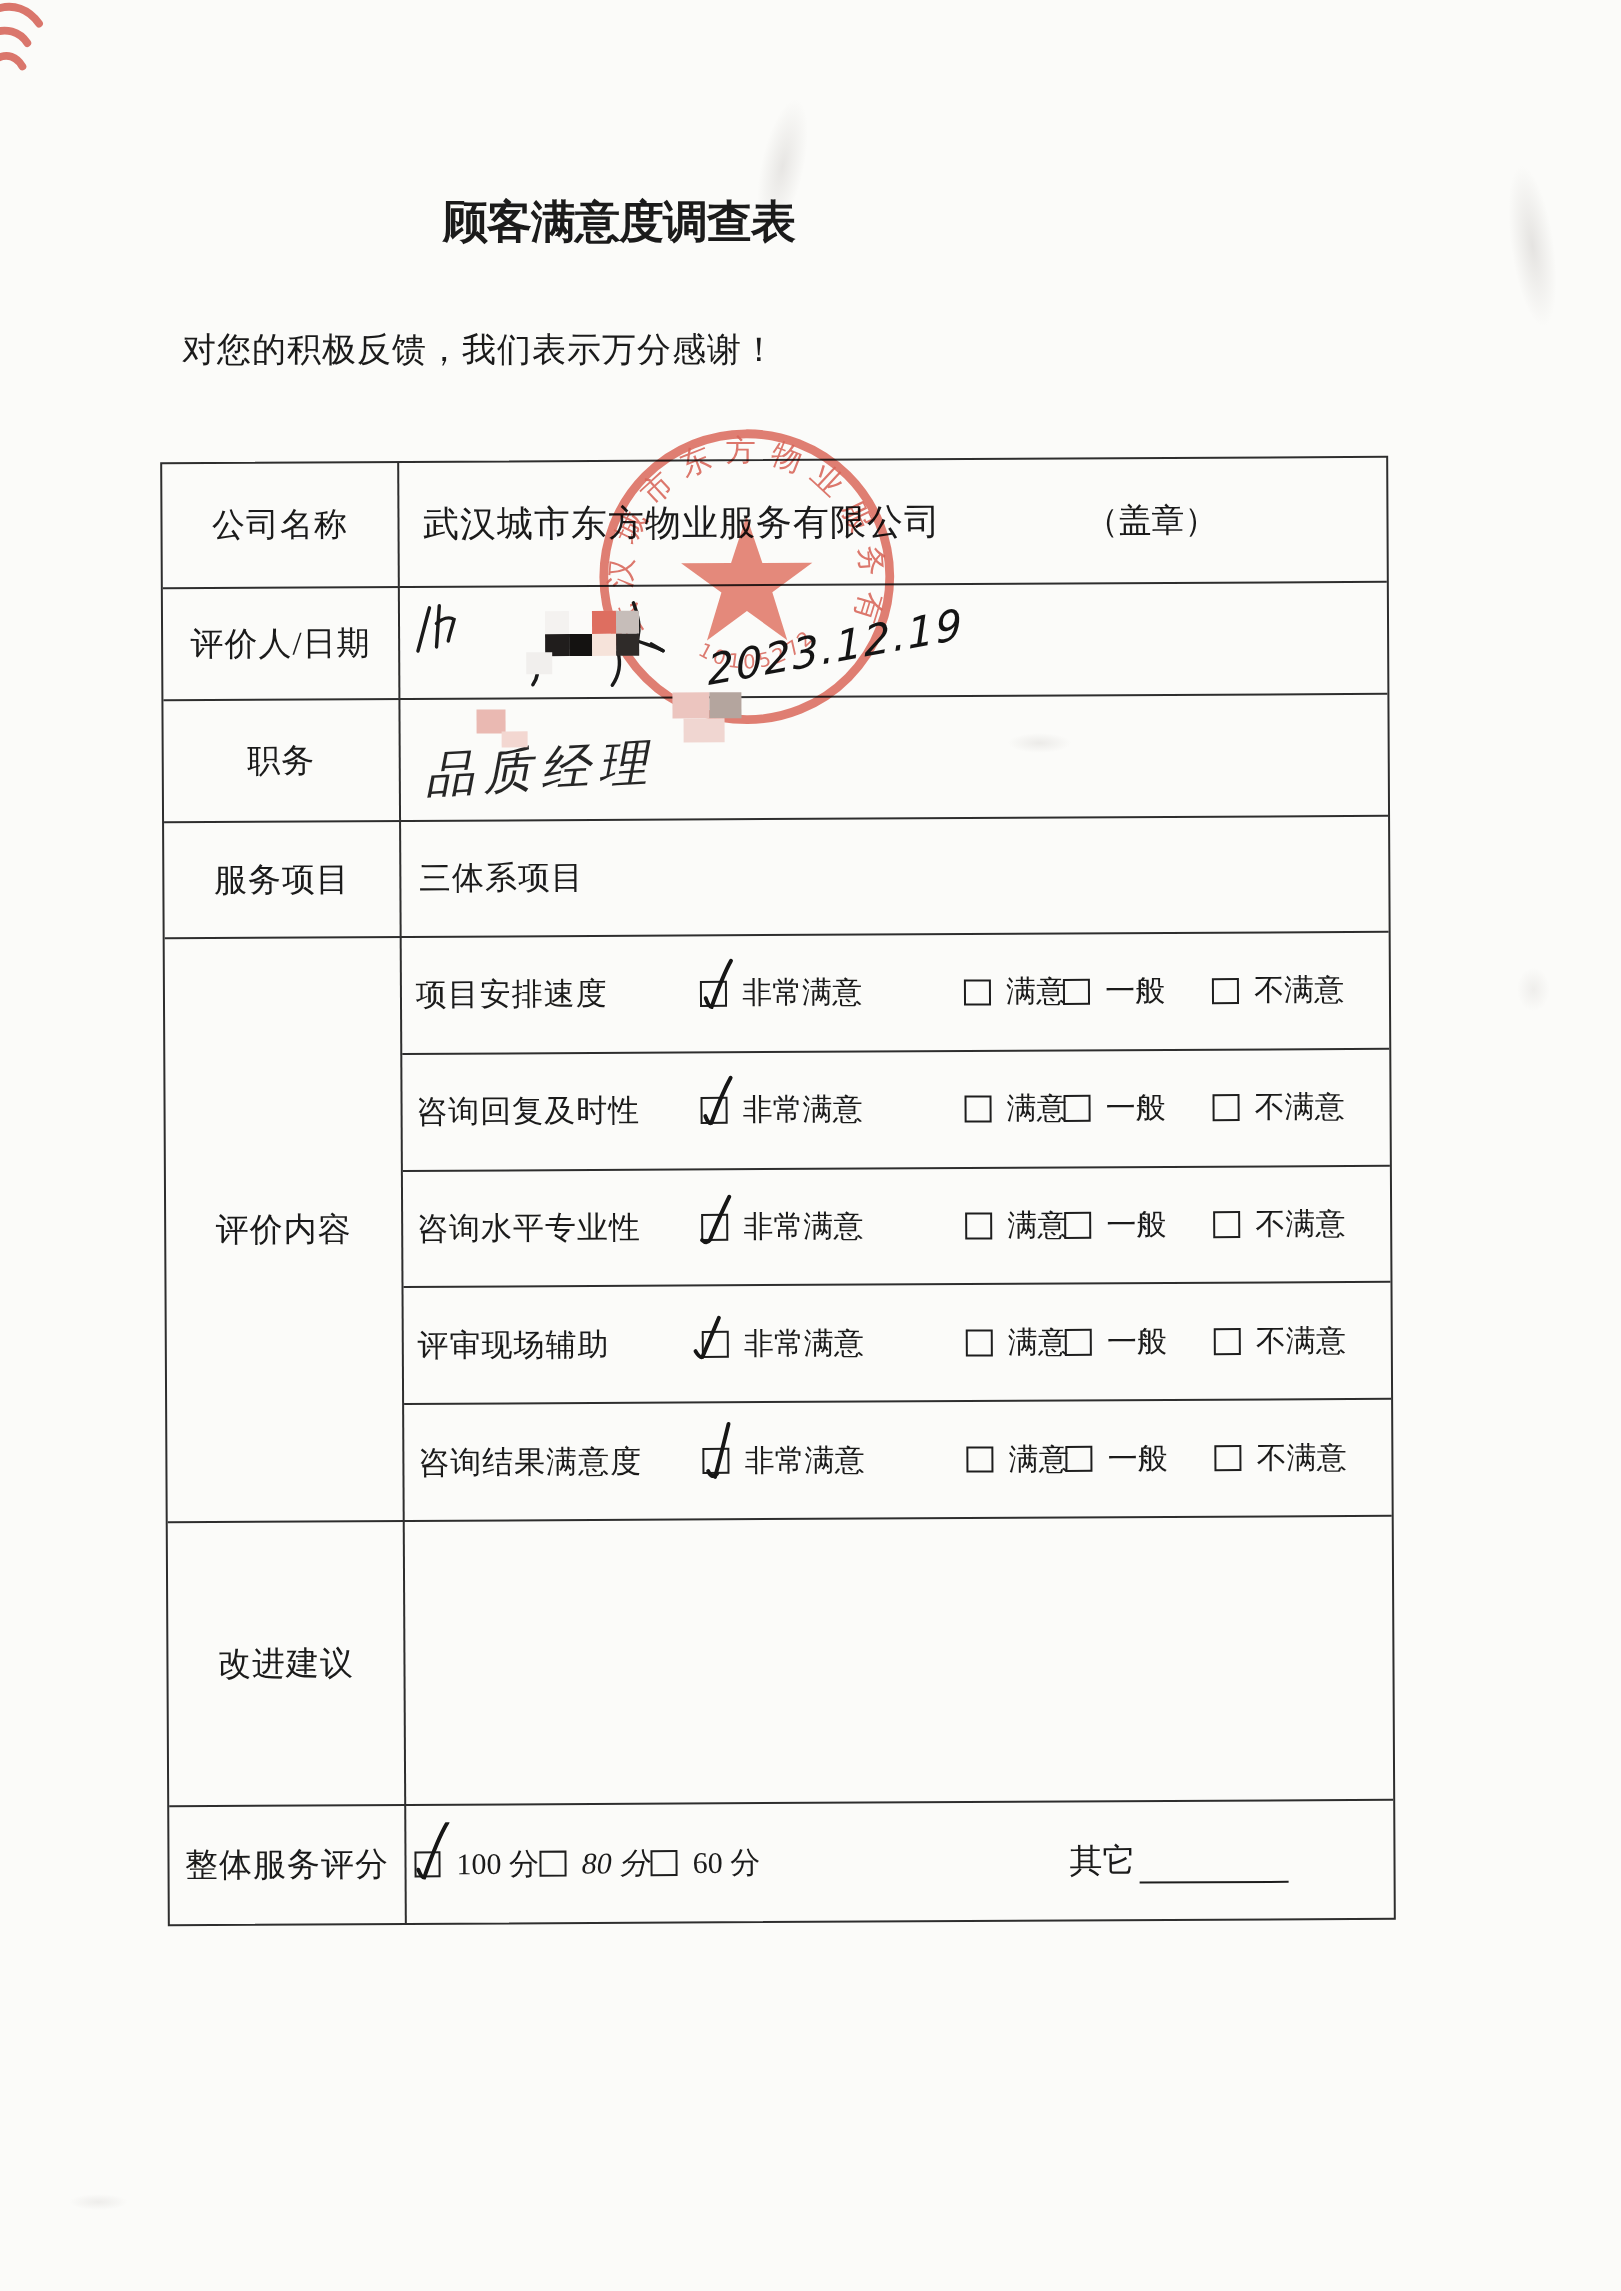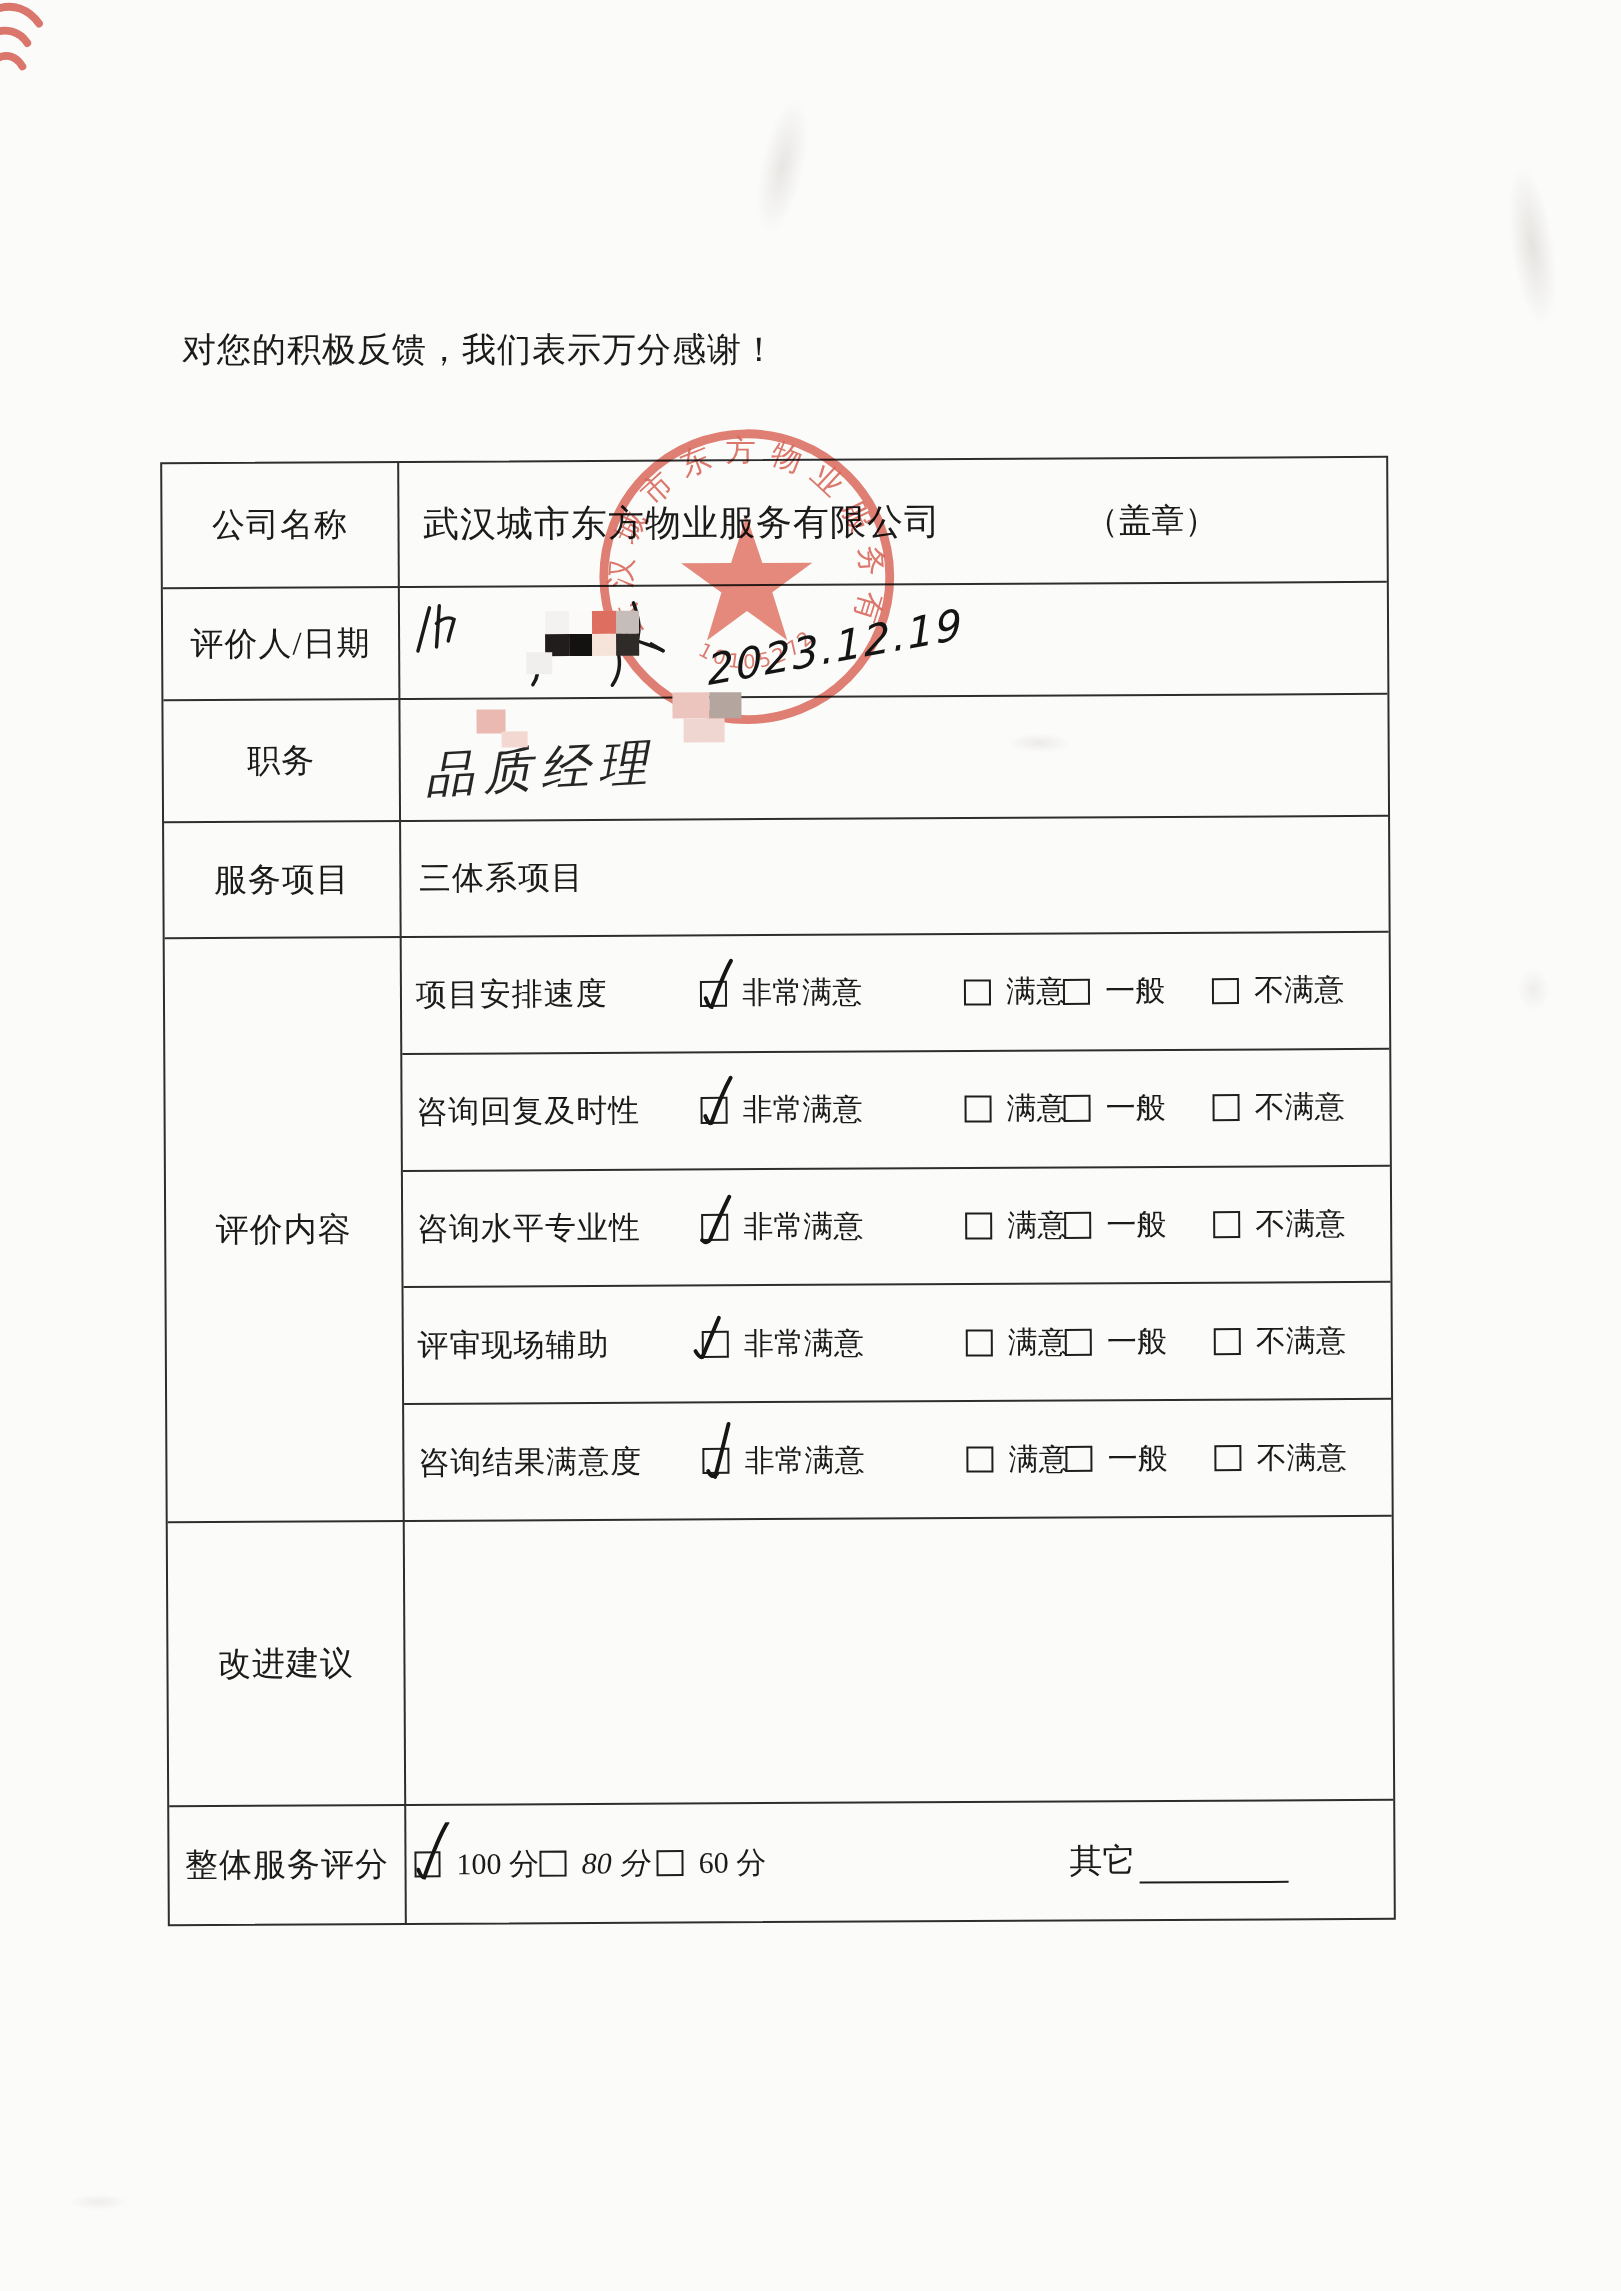--- a/index.html
+++ b/index.html
@@ -68,21 +68,21 @@
     position:absolute;top:50%;transform:translateY(-50%);
     display:flex;align-items:center;gap:15.7px;font-size:30px;white-space:nowrap;
   }
   .opt1{left:298px;justify-content:flex-end;} .opt2{left:514px;padding-left:48px;} .opt3{left:661px;} .opt4{left:810px;}
   .box-wrap{position:relative;display:inline-block;width:26.5px;height:26.5px;}
   .box{position:absolute;inset:0;border:2.9px solid #1e1e1e;box-sizing:border-box;background:rgba(255,255,255,.0);}
   .tick{position:absolute;left:-8.8px;top:-25.5px;pointer-events:none;}
   .tick.shift-left{left:-21.6px;}
   .tick path{fill:none;stroke:#161616;stroke-width:4;stroke-linecap:round;}
   
-  .ov-opt1{left:7.8px;} .ov-opt2{left:133px;font-style:italic;} .ov-opt3{left:250px;}
+  .ov-opt1{left:7.8px;} .ov-opt2{left:133px;font-style:italic;} .ov-opt3{left:244px;}
   .other-wrap{
     position:absolute;left:663px;top:50%;transform:translateY(-50%);
     font-size:33px;display:flex;align-items:flex-end;white-space:nowrap;
   }
   .other-blank{
     display:inline-block;width:149px;height:29px;margin-left:3.9px;
     border-bottom:2.9px solid #1d1d1d;
   }
   
   .stamp{
@@ -127,20 +127,21 @@
     <path d="M-6 10 C14 2 30 10 40 24"></path>
     <path d="M-8 34 C6 28 20 32 28 44"></path>
     <path d="M-4 60 C8 54 17 58 23 68"></path>
   </svg>
   <div class="smudge s1"></div>
   <div class="smudge s2"></div>
   <div class="smudge s3"></div>
   <div class="smudge s4"></div>
   <div class="smudge s5"></div>
 
+  <div class="title">顾客满意度调查表</div>
   <div class="subtitle">对您的积极反馈，我们表示万分感谢！</div>
 
   <div class="form-area">
     <div class="tbl">
 
       <div class="row first r-company">
         <div class="cell-label">公司名称</div>
         <div class="cell-value">
           <span class="company-value">武汉城市东方物业服务有限公司</span>
           <span class="seal-note">（盖章）</span>

